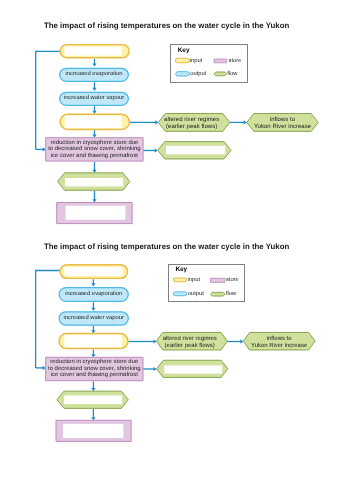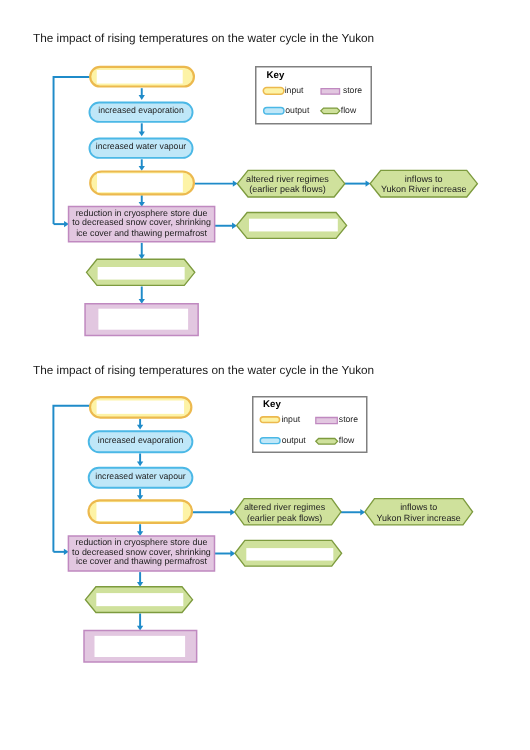--- a/index.html
+++ b/index.html
@@ -1,19 +1,19 @@
 <!DOCTYPE html>
 <html><head>
 <meta charset="utf-8">
 <style>
   html,body{margin:0;padding:0;background:#fff;}
   body{width:353px;height:500px;font-family:"Liberation Sans",sans-serif;position:relative;overflow:hidden;-webkit-font-smoothing:antialiased;text-rendering:geometricPrecision;}
   #root{position:absolute;left:0;top:0;width:353px;height:500px;}
   .diagram{position:absolute;left:0;width:353px;}
-  .title{position:absolute;font-weight:normal;color:#1a1a1a;white-space:nowrap;}
+  .title{position:absolute;font-weight:bold;color:#1a1a1a;white-space:nowrap;margin-left:22px;}
   .node{position:absolute;box-sizing:border-box;display:flex;align-items:center;justify-content:center;}
   .node .tx{display:block;width:100%;text-align:center;color:#222;}
   svg.shapes{position:absolute;left:0;top:0;overflow:visible;}
   .keybox{position:absolute;box-sizing:border-box;border:0.9px solid #808080;background:#fff;}
   .keytitle{position:absolute;font-weight:bold;color:#000;white-space:nowrap;}
   .keylabel{position:absolute;color:#222;white-space:nowrap;line-height:1;}
 </style>
 </head>
 <body>
 

